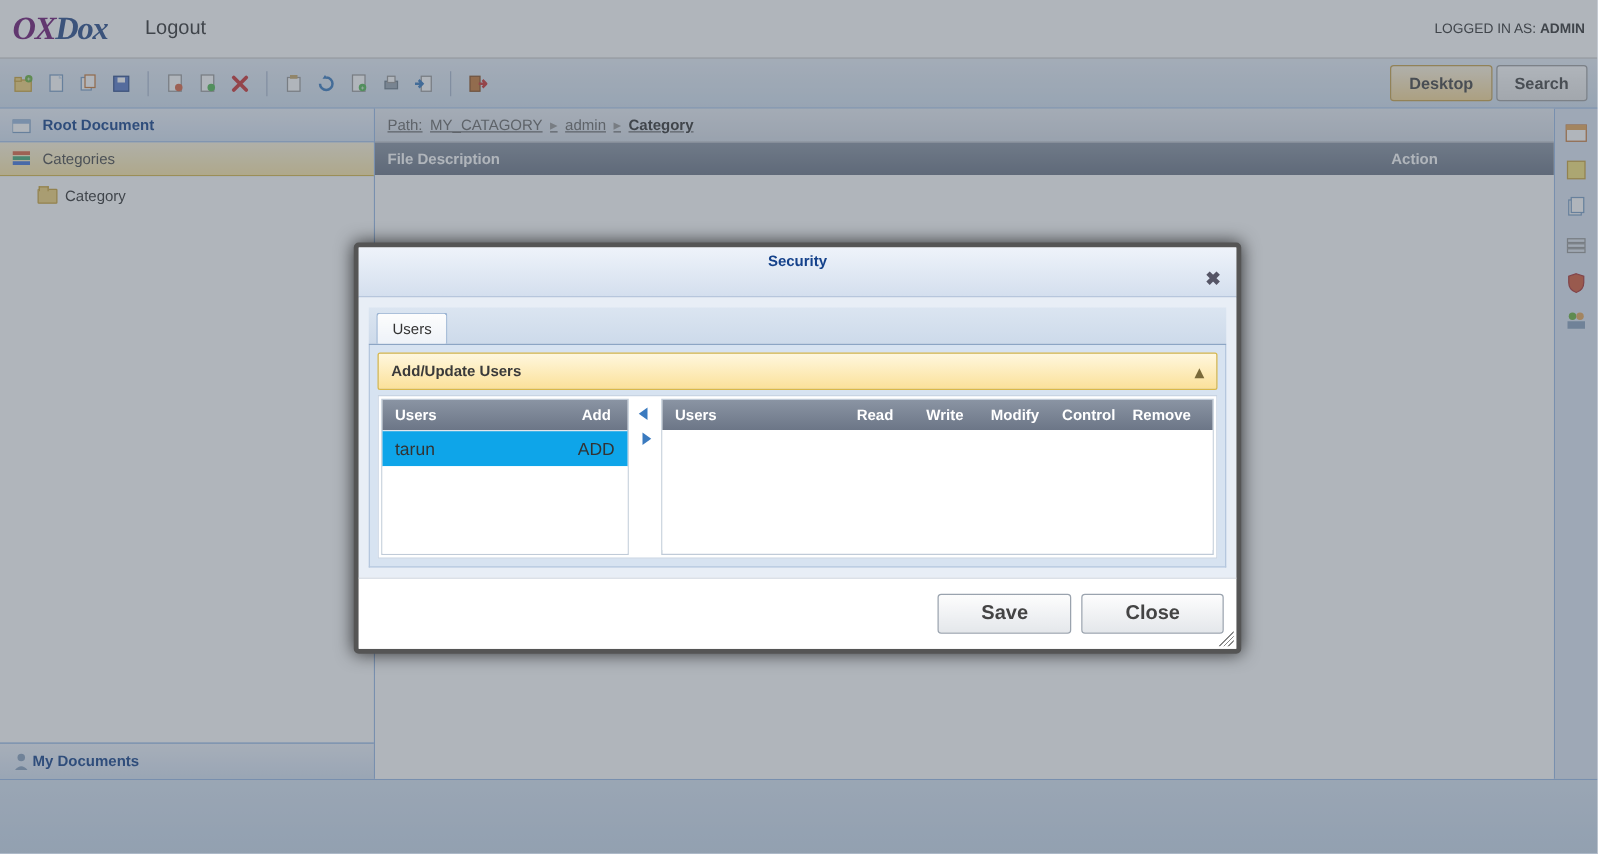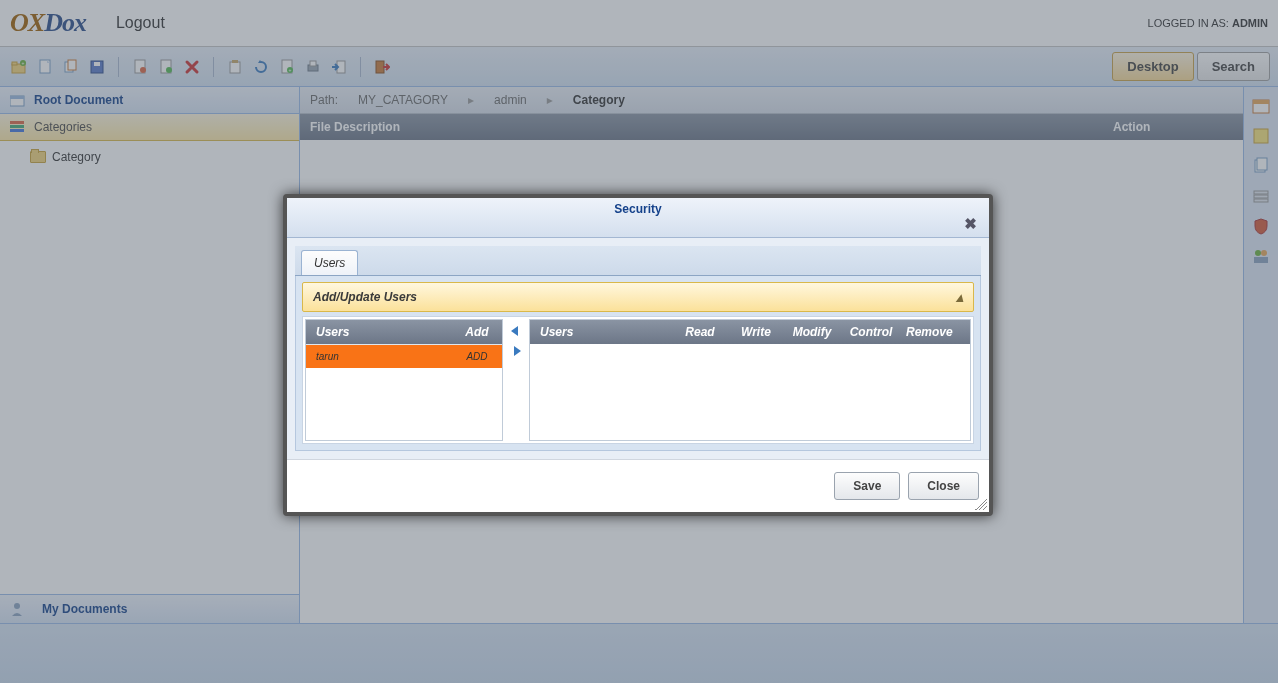--- a/index.html
+++ b/index.html
@@ -22,21 +22,21 @@
     align-items: center;
     padding: 0 10px;
   }
   .logo {
     font-weight: bold;
     font-size: 26px;
     font-family: Georgia, 'Times New Roman', serif;
     font-style: italic;
     letter-spacing: -1px;
   }
-  .logo .ox { color: #a16207; }
+  .logo .ox { color: #701a75; }
   .logo .dox { color: #2b4d8b; }
   .logout {
     margin-left: 30px;
     color: #333;
     font-size: 16px;
     cursor: pointer;
   }
   .logged-in {
     margin-left: auto;
     color: #333;
@@ -140,36 +140,36 @@
   .folder-icon::before{
     content:''; position:absolute; top:-3px; left:0; width:6px; height:3px;
     background:#f3d47a; border:1px solid #c9a23a; border-bottom:none;
   }
   .my-docs {
     background: linear-gradient(#eef3fb, #d6e3f4);
     border-top: 1px solid #99bbe8;
     padding: 7px 10px;
     font-weight: bold;
     color: #15428b;
-    display:flex; align-items:center; gap:16px;
+    display:flex; align-items:center; gap:0;
   }
 
   
   .content {
     flex: 1;
     background: #fff;
     border-right: 1px solid #99bbe8;
     display:flex; flex-direction:column;
   }
   .breadcrumb {
     background: linear-gradient(#e9eef5, #d6dde8);
     border-bottom: 1px solid #b5bdc8;
     padding: 6px 10px;
     color: #6a6a6a;
-    display:flex; align-items:center; gap:20px;
+    display:flex; align-items:center; gap:6px;text-decoration:underline;
   }
   .breadcrumb .sep { color:#999; }
   .breadcrumb .last { color:#333; font-weight:bold; }
   .grid-header {
     background: linear-gradient(#8a94a3, #6c7687);
     color: #fff;
     display:flex;
     padding: 6px 10px;
     font-weight: bold;
   }
@@ -229,21 +229,20 @@
     cursor: pointer;
     font-weight: bold;
     color: #556;
     text-align: center;
     line-height: 15px;
     font-size: 15px;
   }
   .modal-body {
     padding: 8px;
     background: #e8eef6;
-    font-style: italic;
   }
   .tab-strip {
     background: linear-gradient(#dbe5f1, #cddaea);
     padding: 4px 6px 0 6px;
     border-bottom: 1px solid #8ca5c4;
   }
   .tab {
     display: inline-block;
     background: linear-gradient(#fdfdfd, #eef2f8);
     border: 1px solid #9ab3d2;
@@ -296,44 +295,44 @@
     padding:5px 6px;
     font-size:12px;
   }
   .thead .c { padding:0 4px; }
   .ltc1 { flex:1; }
   .ltc2 { width:38px; text-align:center; }
   .trow {
     display:flex;
     padding:6px 6px;
     border-top:1px solid #e0e5ec;
-    background:#f97316;
-    font-size:10px;
+    background:#0ea5e9;
+    font-size:14px;
   }
   .trow .c { padding:0 4px; }
   .rtc-u { flex:1; }
   .rtc { width:56px; text-align:center; }
   .rtc-ctrl { width:62px; text-align:center;}
   .rtc-rem { width:62px; }
   .tbody-empty { height: 70px; background:#fff; }
 
   .modal-buttons {
     display:flex;
     justify-content:flex-end;
     gap:8px;
     padding: 12px 10px;
     border-top: 1px solid #d0d6df;
     background:#fff;
   }
   .btn {
     background: linear-gradient(#fdfdfd, #e4e7eb);
     border: 1px solid #9aa3ae;
     border-radius: 3px;
-    padding: 6px 18px;
-    font-size: 12px;
+    padding: 6px 34px;
+    font-size: 16px;
     font-weight: bold;
     color: #444;
     cursor: pointer;
   }
   .resize-grip {
     position:absolute; right:2px; bottom:2px;
     width:12px; height:12px;
     background:
       linear-gradient(135deg, transparent 50%, #888 50%, #888 55%, transparent 55%,
                       transparent 65%, #888 65%, #888 70%, transparent 70%,

